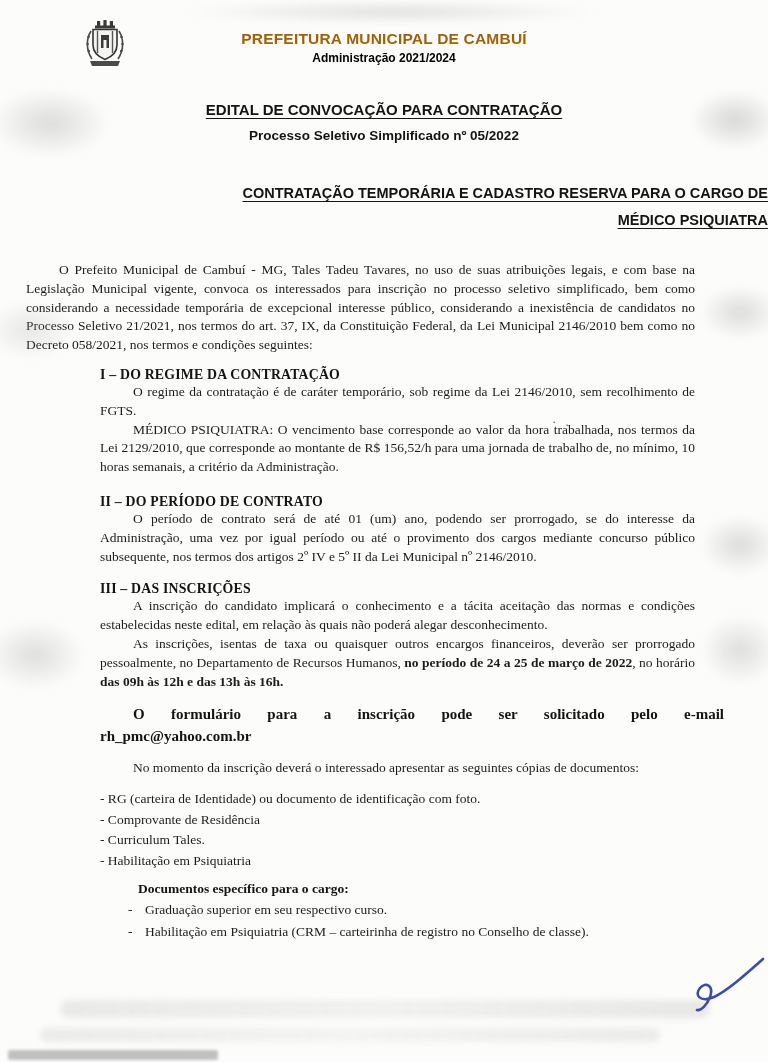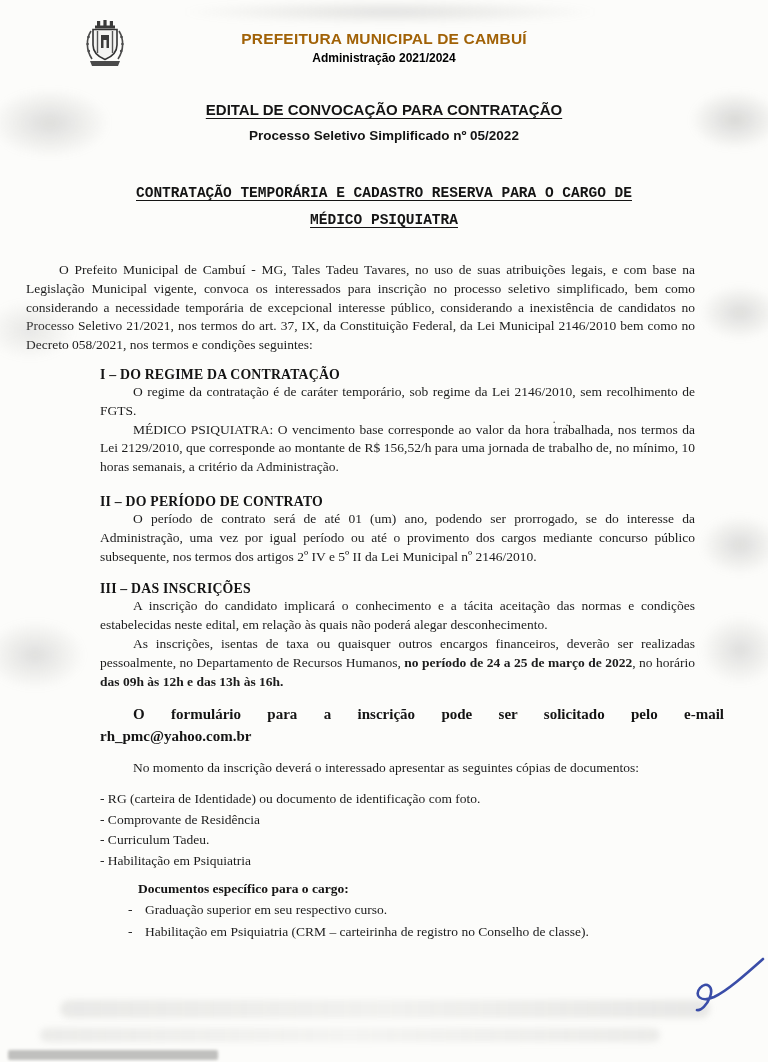--- a/index.html
+++ b/index.html
@@ -32,21 +32,21 @@
   .doc-header { padding-top:30px; text-align:center; font-family:"Liberation Sans", sans-serif; }
   .h-title { font-size:15.5px; font-weight:bold; letter-spacing:.2px; color:#a16207; }
   .h-sub   { font-size:12px;   font-weight:bold; margin-top:3px; color:#000000; }
   .coat { position:absolute; left:84px; top:20px; width:42px; height:48px; }
 
   
   .edital { text-align:center; margin-top:36px; font-family:"Liberation Sans", sans-serif; }
   .edital-l1 { font-size:15px; font-weight:bold; text-decoration:underline; text-underline-offset:3px; color:#141414; }
   .edital-l2 { font-size:13.5px; font-weight:bold; margin-top:10px; color:#141414; }
 
-  .subject { text-align:center; margin-top:37px; font-family:Liberation Mono, monospace;
+  .subject { text-align:right; margin-top:37px; font-family:Liberation Sans, sans-serif;
              font-size:14.5px; font-weight:bold; line-height:27px; color:#141414; }
   .subject .u { text-decoration:underline; text-underline-offset:3px; }
 
   
   .body-p { margin:0 73px 0 100px; font-size:13.5px; line-height:18.8px; text-align:justify; color:#1c1c1c; }
   .ind { text-indent:33px; }
   .sec-head { margin:0 73px 0 100px; font-size:13.8px; font-weight:bold; letter-spacing:.2px; color:#141414; }
   .mt-intro { margin-top:27px;margin-left:26px; }
   .mt-sec1  { margin-top:12px; }
   .mt-sec2  { margin-top:17px; }
@@ -128,30 +128,30 @@
 
   <div class="sec-head mt-sec1">I – DO REGIME DA CONTRATAÇÃO</div>
   <p class="body-p ind">O regime da contratação é de caráter temporário, sob regime da Lei 2146/2010, sem recolhimento de FGTS.</p>
   <p class="body-p ind">MÉDICO PSIQUIATRA: O vencimento base corresponde ao valor da hora trabalhada, nos termos da Lei 2129/2010, que corresponde ao montante de R$ 156,52/h para uma jornada de trabalho de, no mínimo, 10 horas semanais, a critério da Administração.</p>
 
   <div class="sec-head mt-sec2">II – DO PERÍODO DE CONTRATO</div>
   <p class="body-p ind">O período de contrato será de até 01 (um) ano, podendo ser prorrogado, se do interesse da Administração, uma vez por igual período ou até o provimento dos cargos mediante concurso público subsequente, nos termos dos artigos 2º IV e 5º II da Lei Municipal nº 2146/2010.</p>
 
   <div class="sec-head mt-sec3">III – DAS INSCRIÇÕES</div>
   <p class="body-p ind">A inscrição do candidato implicará o conhecimento e a tácita aceitação das normas e condições estabelecidas neste edital, em relação às quais não poderá alegar desconhecimento.</p>
-  <p class="body-p ind"><span>As inscrições, isentas de taxa ou quaisquer outros encargos financeiros, deverão ser realizadas pessoalmente, no Departamento de Recursos Humanos,</span><span class="b"> no período de 24 a 25 de março de 2022</span><span>, no horário </span><span class="b">das 09h às 12h e das 13h às 16h.</span></p>
+  <p class="body-p ind"><span>As inscrições, isentas de taxa ou quaisquer outros encargos financeiros, deverão ser prorrogado pessoalmente, no Departamento de Recursos Humanos,</span><span class="b"> no período de 24 a 25 de março de 2022</span><span>, no horário </span><span class="b">das 09h às 12h e das 13h às 16h.</span></p>
 
   <p class="email-l1">O formulário para a inscrição pode ser solicitado pelo e-mail</p>
   <p class="email-l2">rh_pmc@yahoo.com.br</p>
 
   <p class="body-p ind docs-intro">No momento da inscrição deverá o interessado apresentar as seguintes cópias de documentos:</p>
   <div class="doc-list">
     <div>- RG (carteira de Identidade) ou documento de identificação com foto.</div>
     <div>- Comprovante de Residência</div>
-    <div>- Curriculum Tadeu.</div>
+    <div>- Curriculum Tales.</div>
     <div>- Habilitação em Psiquiatria</div>
   </div>
 
   <div class="spec">
     <div class="spec-head">Documentos específico para o cargo:</div>
     <div class="spec-item">
       <span class="dash">-</span>
       <span>Graduação superior em seu respectivo curso.</span>
     </div>
     <div class="spec-item">

